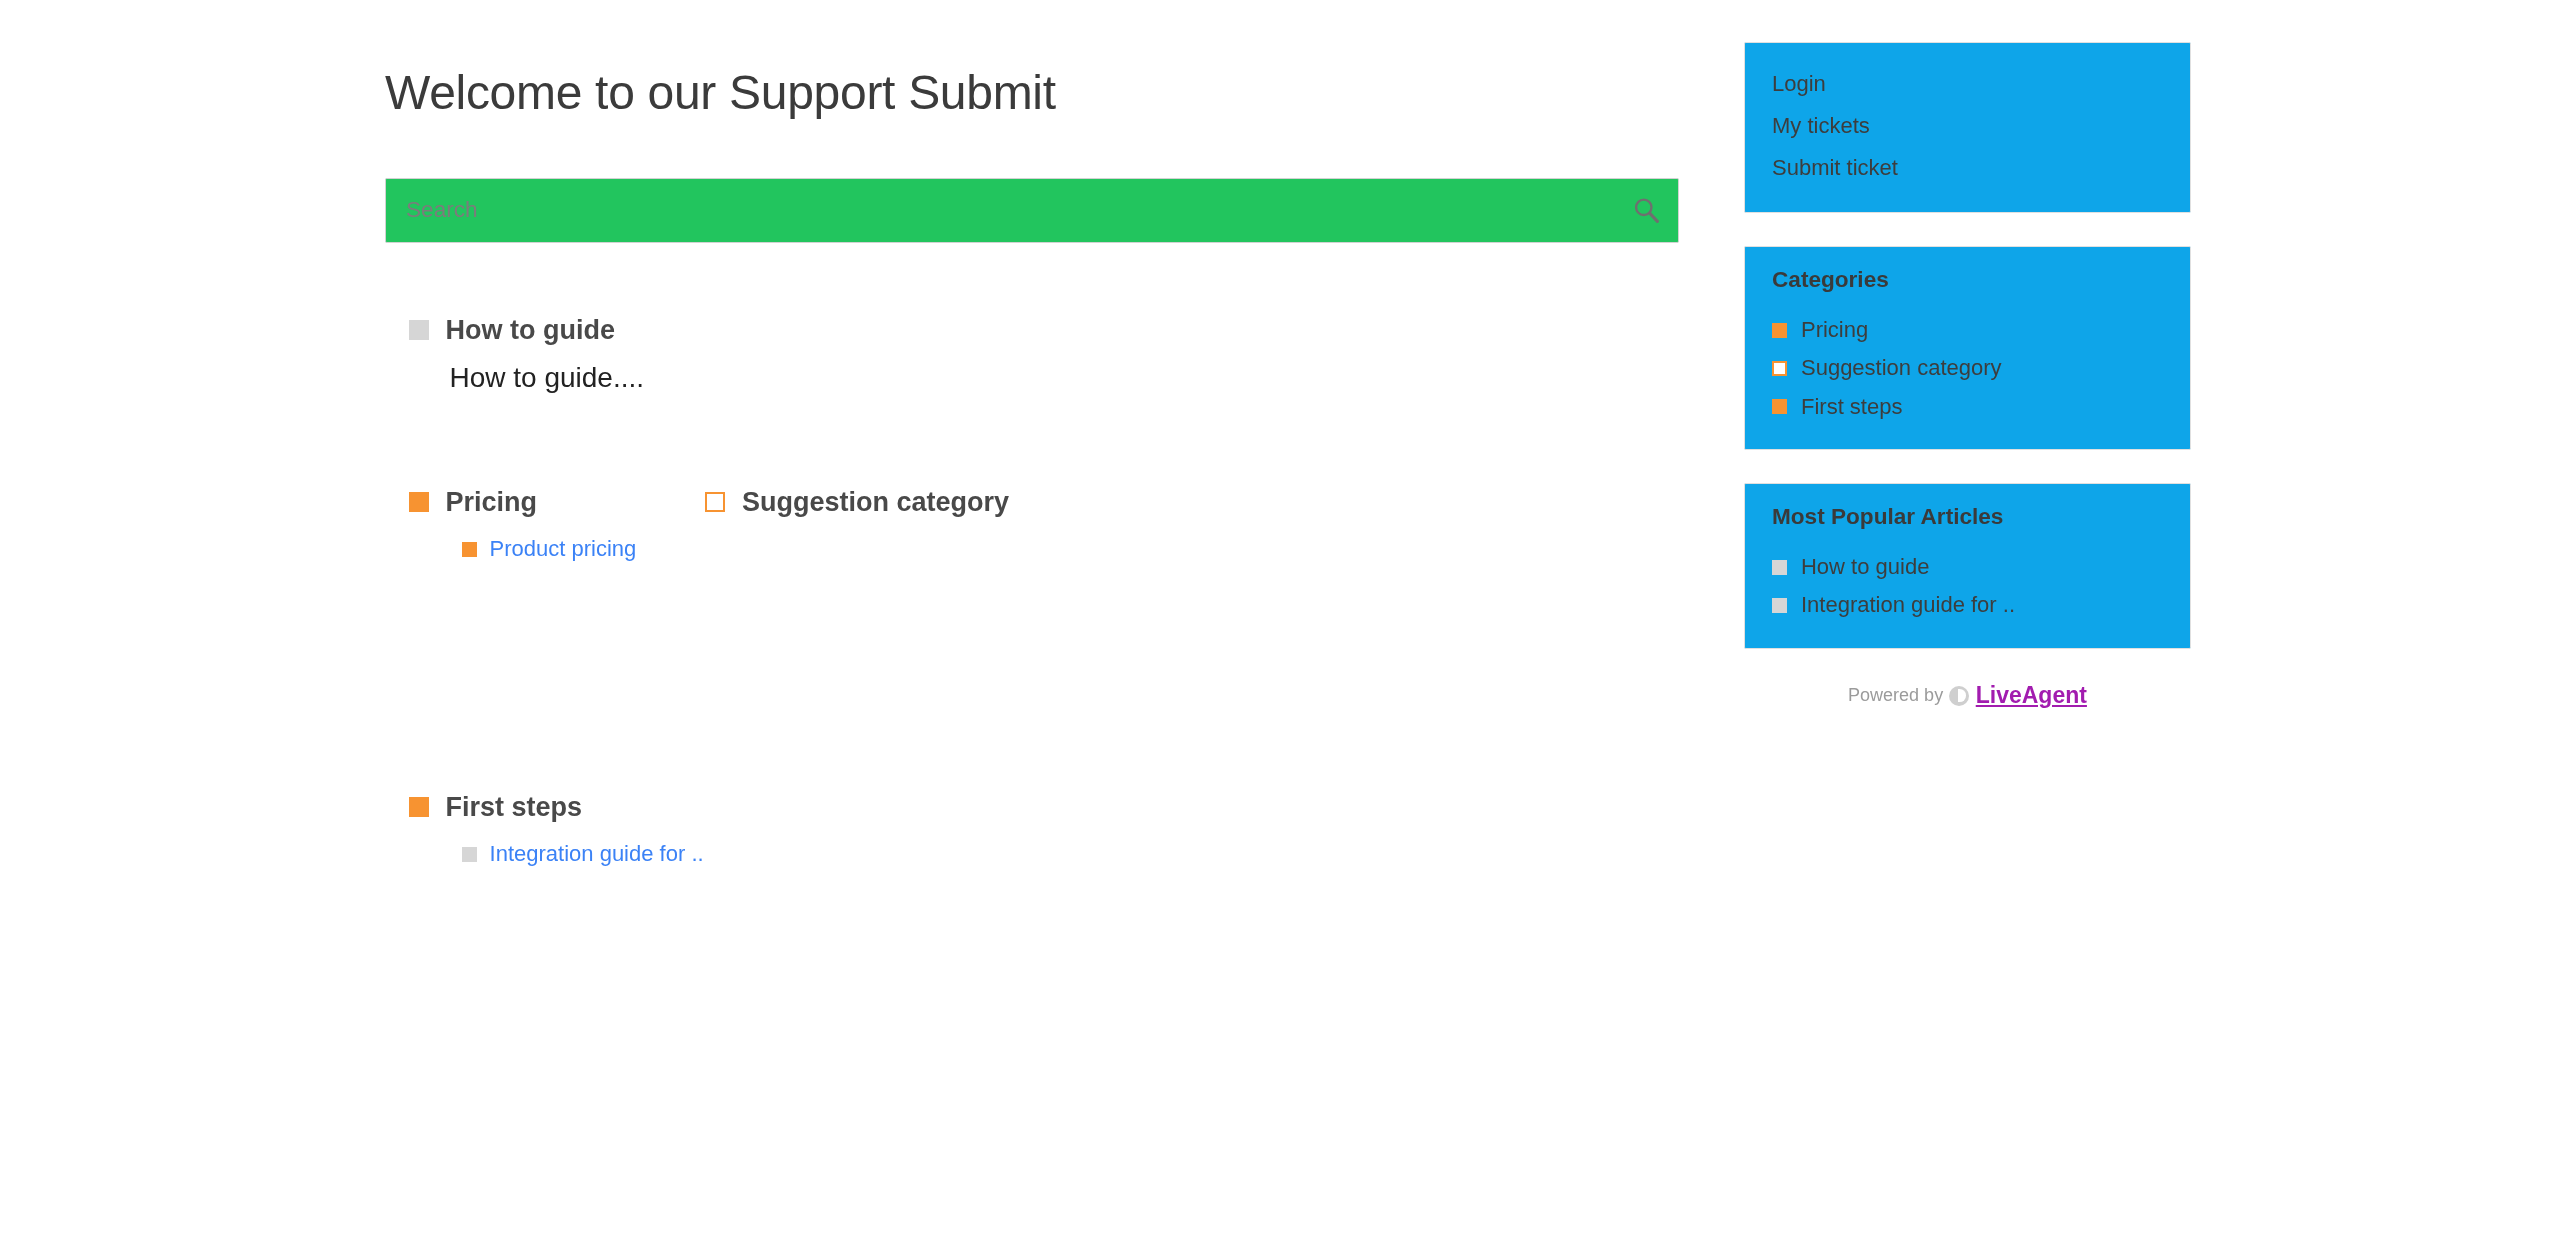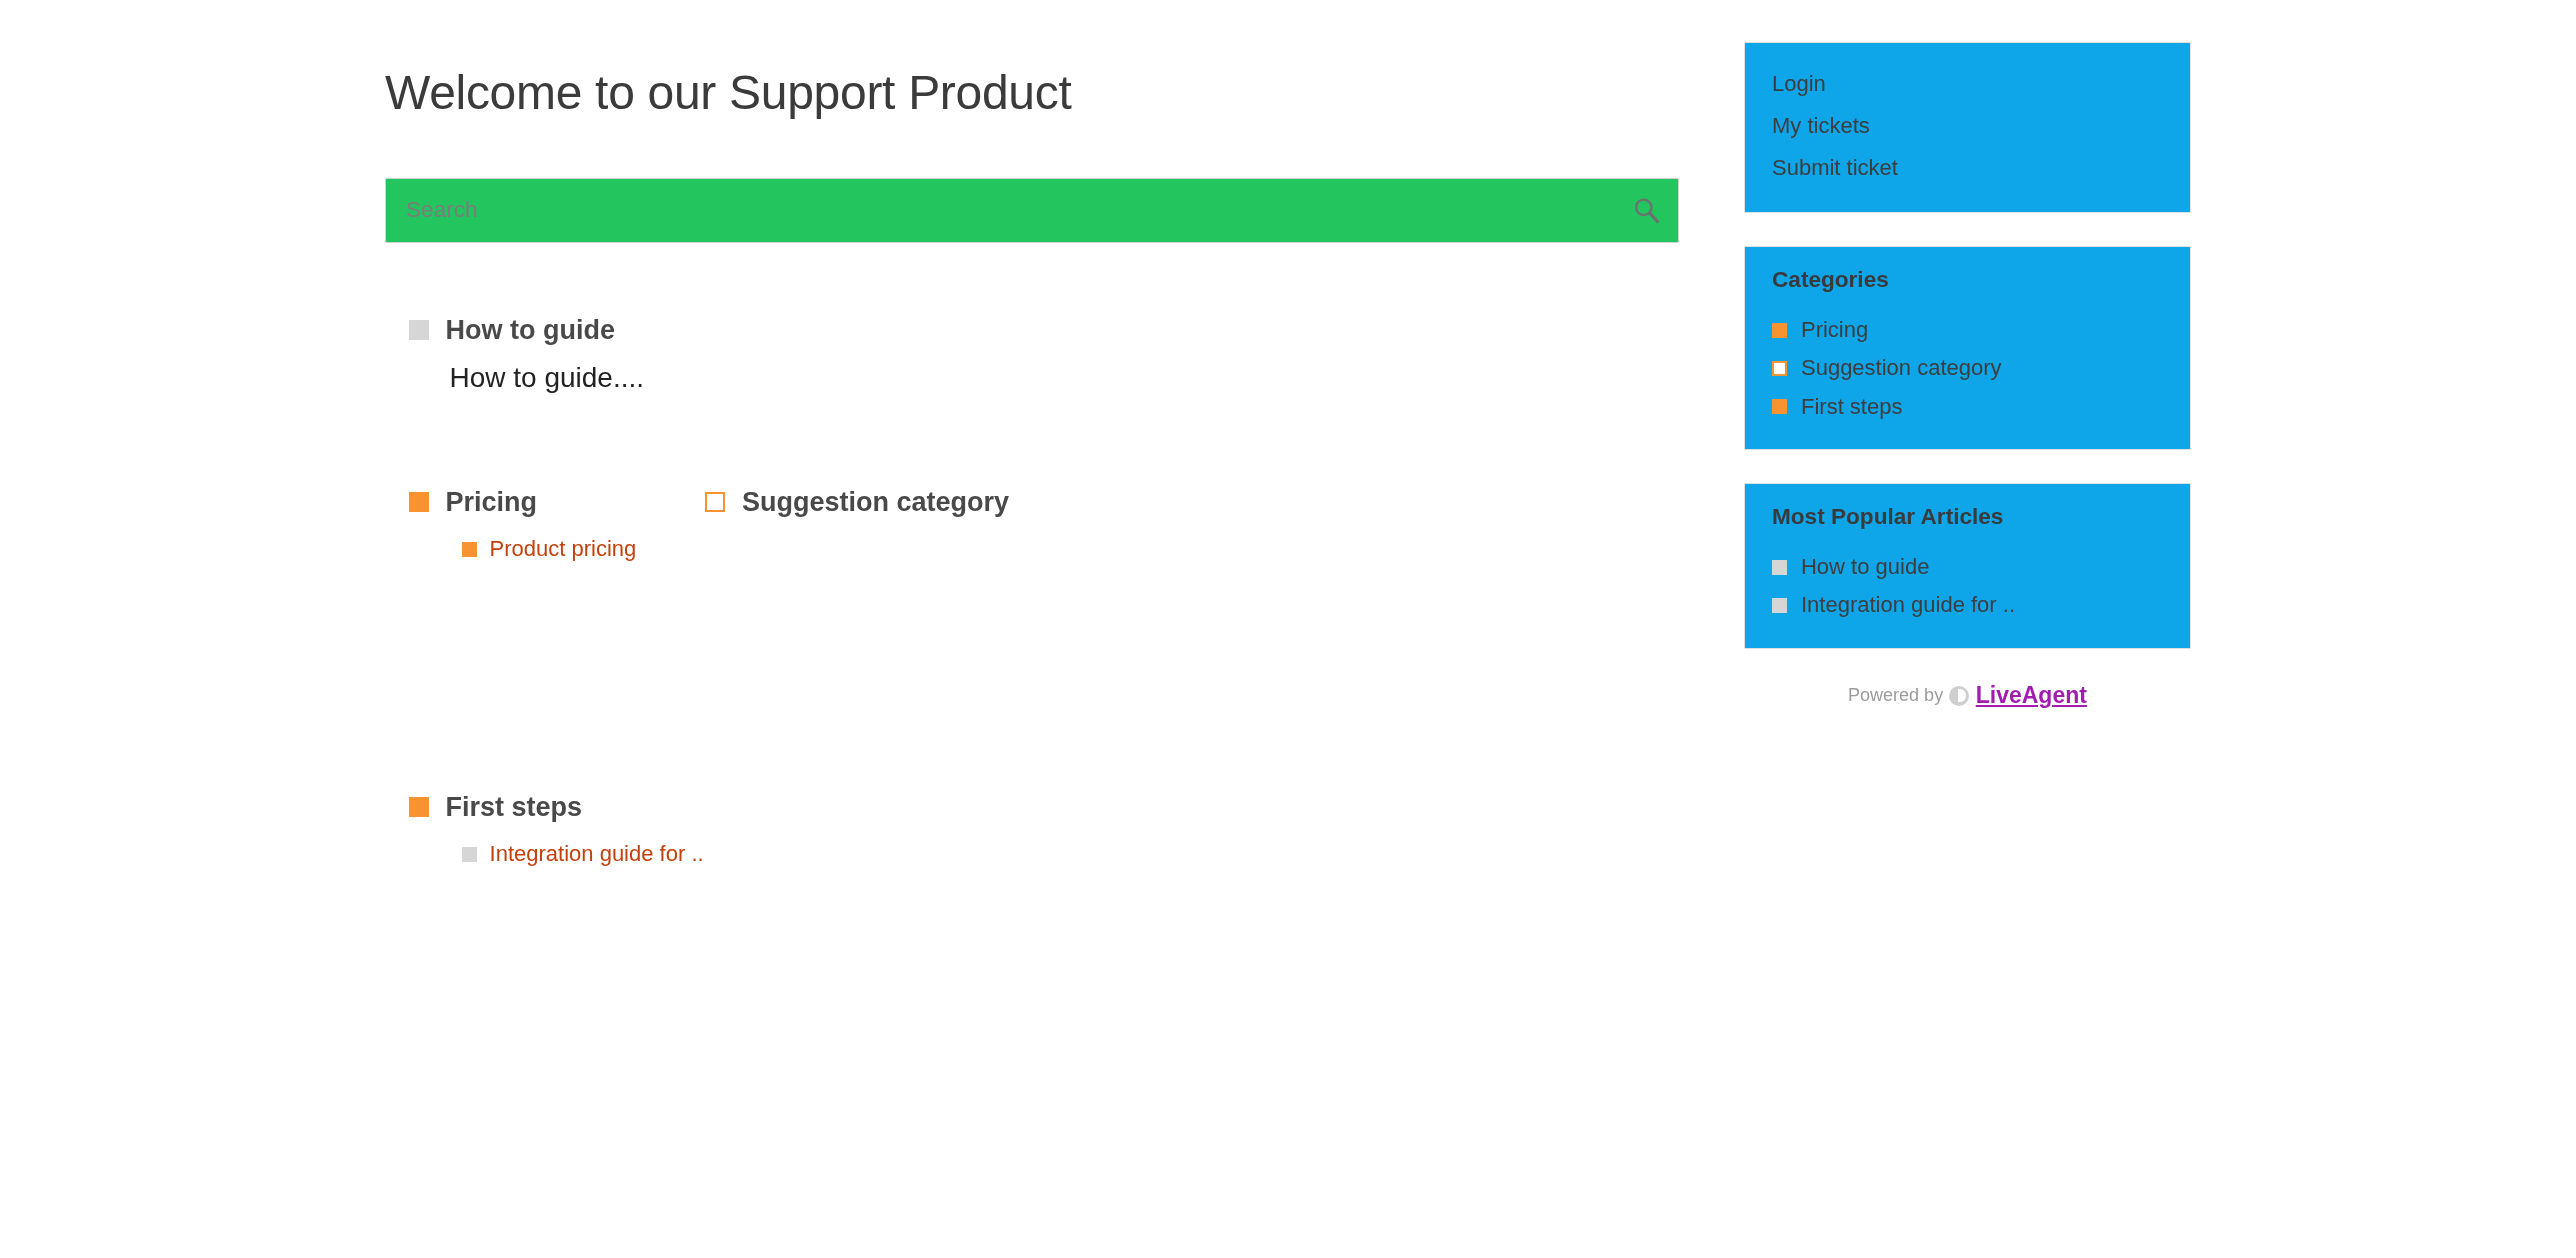--- a/index.html
+++ b/index.html
@@ -112,21 +112,21 @@
   }
   .article-row {
     display: flex;
     align-items: center;
     gap: 12.7px;
     margin-left: 53px;
     margin-top: 22.6px;
   }
   .article-label {
     font-size: 22px;
-    color: #c2410c;
+    color: #3b82f6;
     line-height: 1;
   }
 
   
   .sidebar {
     position: absolute;
     left: 1744px;
     top: 42px;
     width: 447px;
   }
@@ -196,21 +196,21 @@
     border-radius: 0 6.3px 6.3px 0;
   }
 </style>
 </head>
 <body>
 
 <div class="page">
 
   <div class="main">
 
-    <h1 class="page-title">Welcome to our Support Product</h1>
+    <h1 class="page-title">Welcome to our Support Submit</h1>
 
     <div class="search-wrap">
       <input class="search-input" type="text" value="" placeholder="Search" style="">
       <span class="search-icon">
         <svg width="29" height="29" viewBox="0 0 32 32" aria-hidden="true">
           <circle cx="13" cy="13" r="8.5" fill="none" stroke="#6f6f6f" stroke-width="2.6"></circle>
           <line x1="19.5" y1="19.5" x2="28" y2="28.5" stroke="#6f6f6f" stroke-width="3.4" stroke-linecap="round"></line>
         </svg>
       </span>
     </div>

